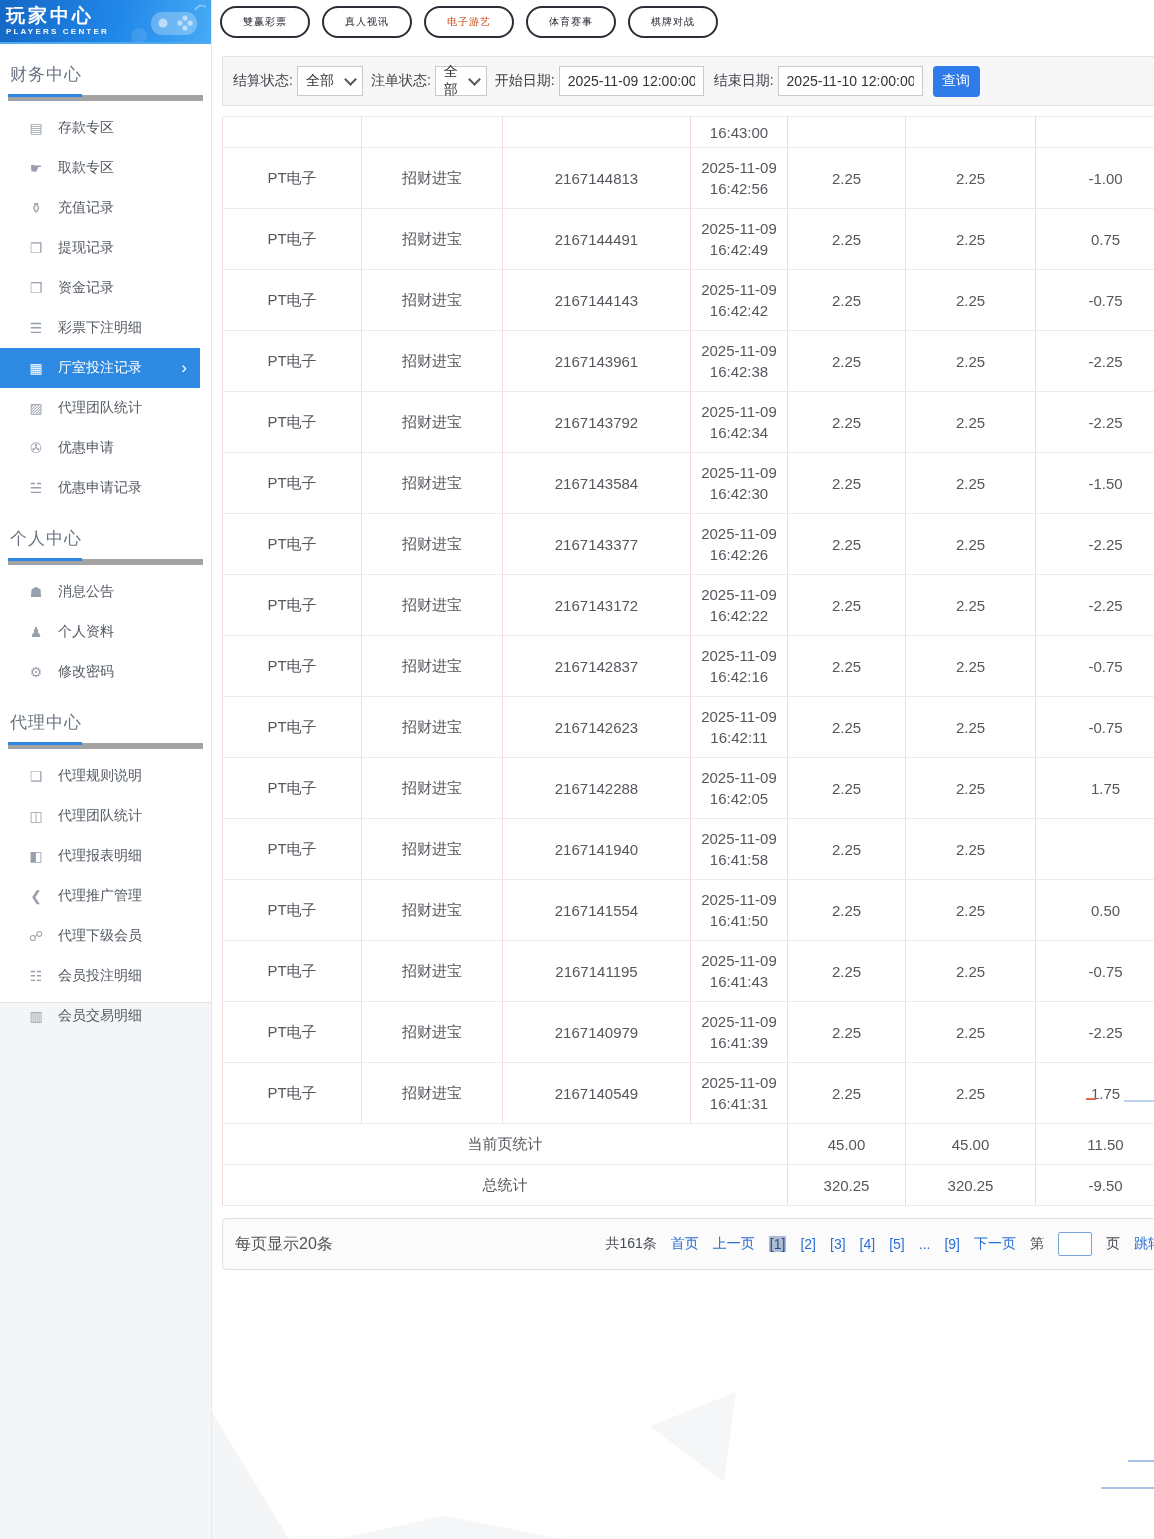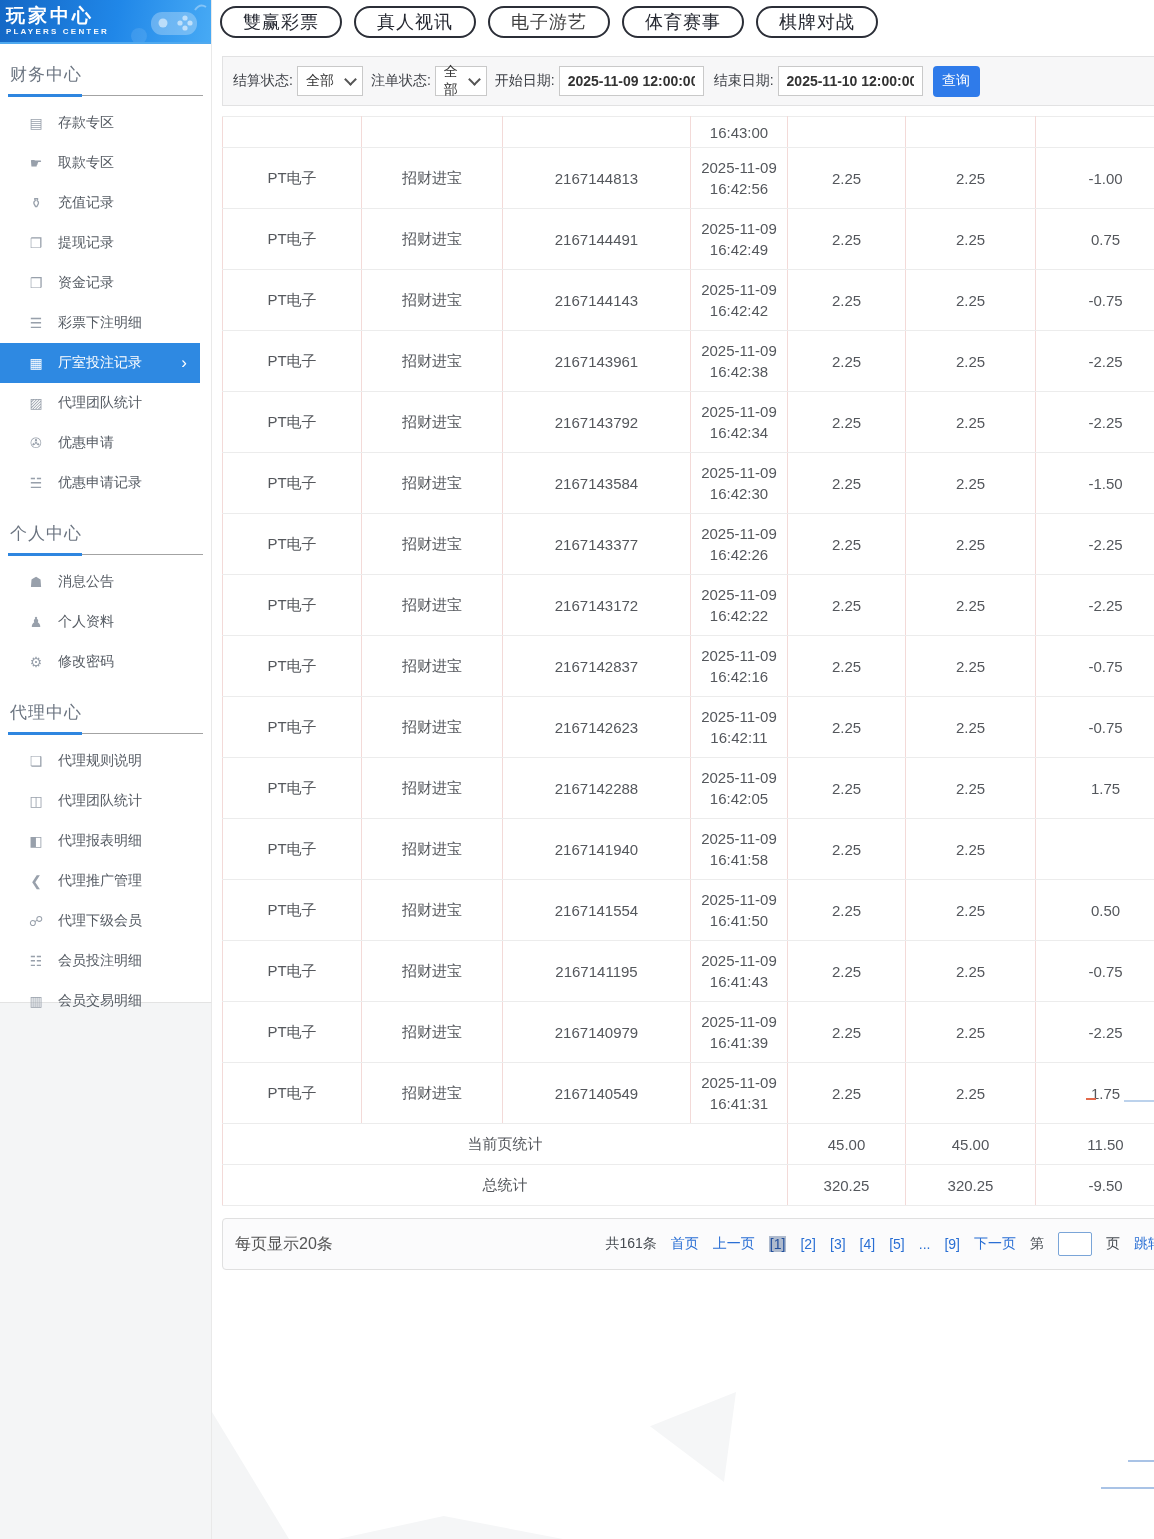--- a/index.html
+++ b/index.html
@@ -7,51 +7,51 @@
         font-family:"Liberation Sans","DejaVu Sans",sans-serif;}
 
   
   .sidebar{position:absolute;left:0;top:0;width:212px;height:1003px;background:#fff;
            border-right:1px solid #e9e9e9;border-bottom:1px solid #e3e3e3;box-sizing:border-box;z-index:3;}
   .logo{position:relative;height:44px;background:linear-gradient(100deg,#1467c5 0%,#2087e8 55%,#47aaf5 100%);
         color:#fff;padding:4px 0 0 6px;box-sizing:border-box;overflow:hidden;border-bottom:2px solid #4fa9ef;cursor:pointer;}
   .logo-title{font-size:19px;font-weight:bold;letter-spacing:3px;line-height:23px;}
   .logo-sub{font-size:8px;letter-spacing:2.2px;font-weight:bold;opacity:.95;}
   .logo svg{position:absolute;right:2px;top:0;}
-  .sec-title-wrap{position:relative;margin:13px 8px 4px 8px;padding:6px 0 9px 2px;border-bottom:1px solid #a3a3a3;}
+  .sec-title-wrap{position:relative;margin:13px 8px 4px 8px;padding:6px 0 9px 2px;border-bottom:6px solid #a3a3a3;}
   .sec-title{font-size:17px;color:#6b7480;letter-spacing:1px;}
   .sec-bar{position:absolute;left:0;bottom:-2px;width:74px;height:3px;background:#2e86e0;}
   .sec-items{margin-top:7px;}
   .side-item{position:relative;height:40px;display:flex;align-items:center;color:#555b63;font-size:14px;cursor:pointer;}
   .side-item .ico{width:18px;margin-left:27px;margin-right:13px;color:#98a0ab;font-size:14px;text-align:center;flex:none;}
   .side-item.active{background:#2e89e2;color:#fff;width:200px;}
   .side-item.active .ico{color:#fff;}
   .side-item .chev{position:absolute;right:13px;font-size:17px;color:#fff;line-height:14px;}
   .sidebar-below{position:absolute;left:0;top:1003px;width:212px;height:536px;background:#f4f5f6;
                  border-right:1px solid #e9e9e9;box-sizing:border-box;z-index:2;}
 
   
   .content{position:absolute;left:212px;top:0;width:942px;height:1539px;background:#fff;}
   .topnav{height:44px;display:flex;align-items:center;padding-left:8px;}
   .pill{height:32px;padding:0 21px;margin-right:12px;border:2px solid #2b2e37;border-radius:17px;background:#fff;
-        font-size:18px;color:#262932;cursor:pointer;font-family:inherit;letter-spacing:1px;line-height:28px;box-sizing:border-box;text-align:right;}
-  .pill.active{color:#404040;}
+        font-size:10px;color:#262932;cursor:pointer;font-family:inherit;letter-spacing:1px;line-height:28px;box-sizing:border-box;text-align:right;}
+  .pill.active{color:#c2410c;}
 
   .filter-box{margin:12px 0 0 10px;width:953px;height:50px;background:#f7f7f8;border:1px solid #e2e2e3;
               box-sizing:border-box;display:flex;align-items:center;padding-left:10px;}
   .flabel{font-size:14px;color:#3c3f45;margin-right:4px;white-space:nowrap;}
   .fselect{height:30px;background:#fff;border:1px solid #c9c9c9;display:flex;align-items:center;
            justify-content:space-between;padding:0 7px 0 8px;font-size:14px;color:#333;margin-right:8px;
            cursor:pointer;box-sizing:border-box;}
   .fselect.w1{width:66px;}
   .fselect.w2{width:52px;}
   .caret{width:7px;height:7px;border-right:2px solid #555;border-bottom:2px solid #555;
          transform:rotate(45deg);margin:-4px 0 0 6px;flex:none;}
   .fdate{height:30px;width:145px;background:#fff;border:1px solid #c9c9c9;font-size:14px;color:#333;
-         padding:0 8px;margin-right:10px;box-sizing:border-box;font-family:inherit;font-weight:bold;}
+         padding:0 8px;margin-right:10px;box-sizing:border-box;font-family:inherit;}
   .query-btn{height:31px;width:47px;background:#2f7bea;color:#fff;border:none;border-radius:4px;
              font-size:14px;cursor:pointer;font-family:inherit;}
 
   
   .bet-table{margin:10px 0 0 10px;border-collapse:collapse;table-layout:fixed;width:953px;
              border-top:1px solid #ececec;border-left:1px solid #f3dad8;}
   .bet-table td{border-right:1px solid #f3dad8;border-bottom:1px solid #ececec;text-align:center;
                 font-size:15px;color:#54575c;padding:0;overflow:hidden;}
   .bet-table tr.data td{height:60px;}
   .bet-table td .dt{line-height:21px;}

